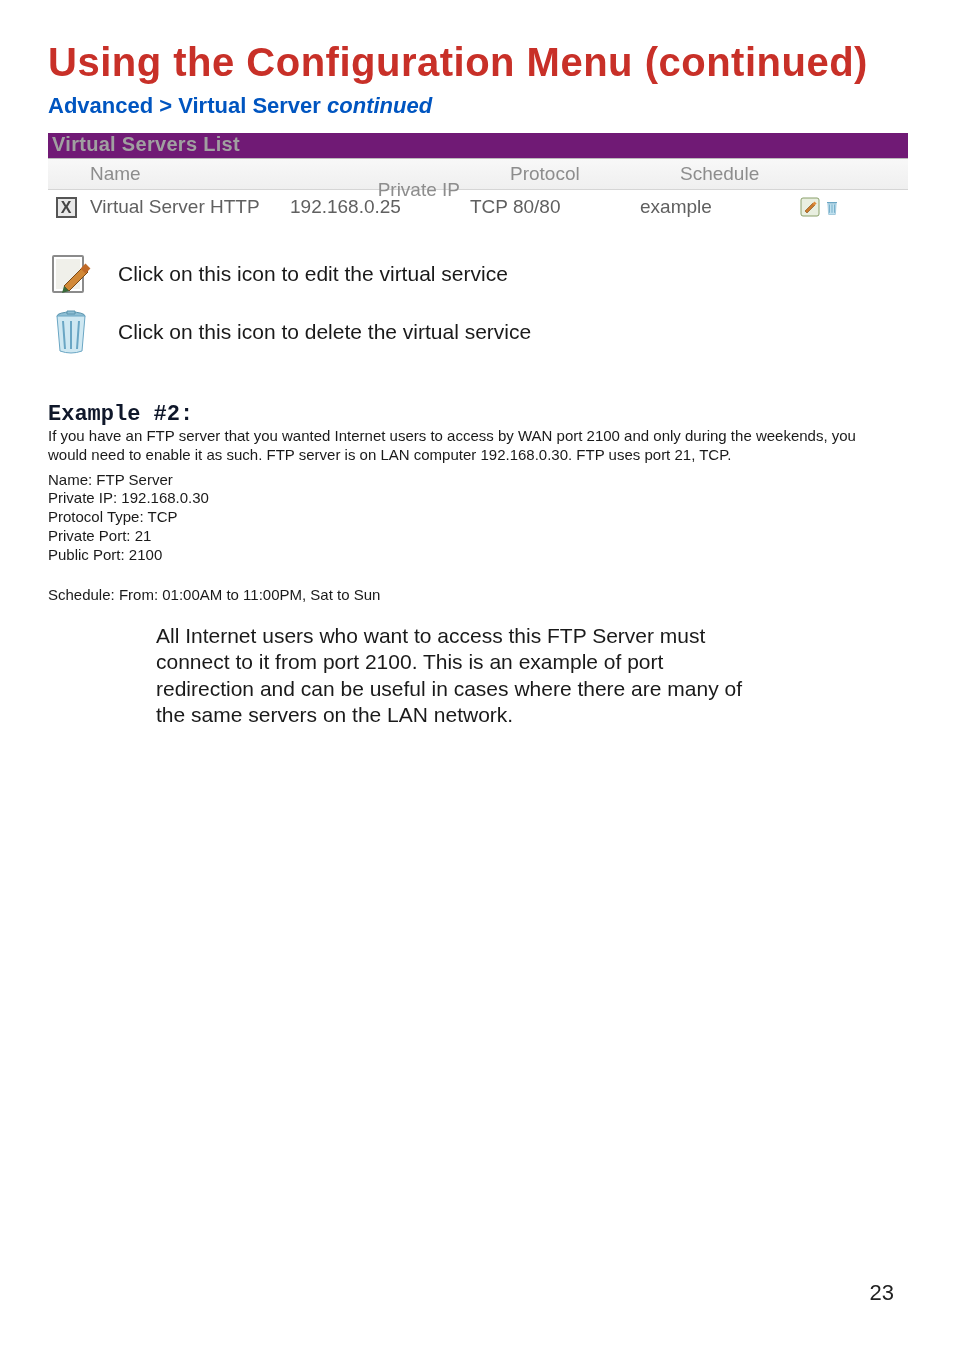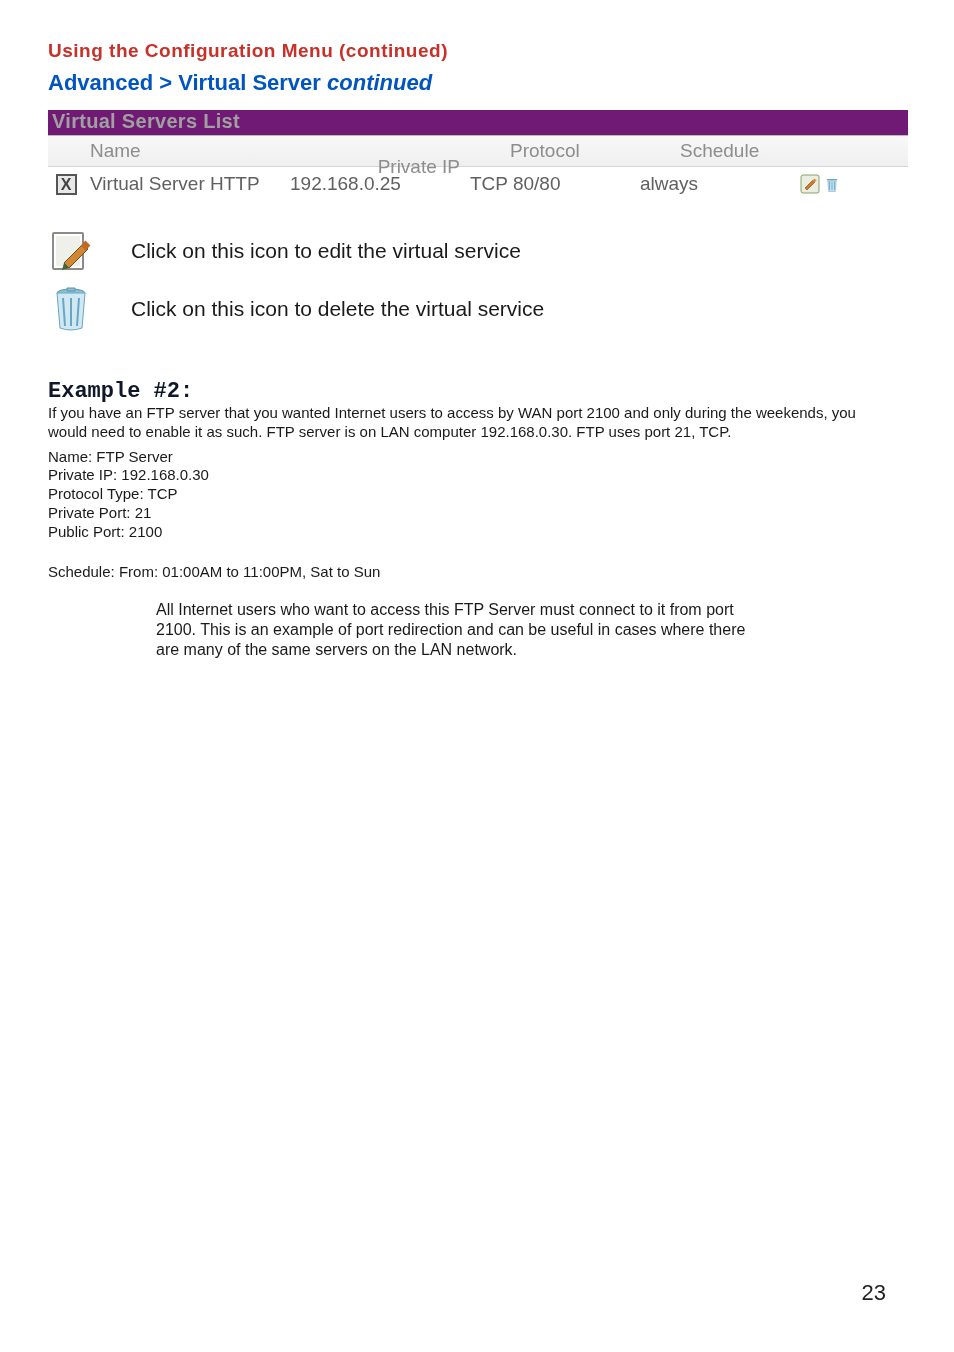--- a/index.html
+++ b/index.html
@@ -10,21 +10,21 @@
     width: 954px;
   }
   .page {
     padding: 40px 48px 40px 48px;
     box-sizing: border-box;
     position: relative;
     min-height: 1352px;
   }
   .title {
     color: #c83028;
-    font-size: 19px;
+    font-size: 40px;
     font-weight: bold;
     font-family: Arial, Helvetica, sans-serif;
     margin: 0 0 8px 0;
     letter-spacing: 0.5px;
   }
   .subtitle {
     color: #0055c0;
     font-size: 22px;
     font-weight: bold;
     margin-bottom: 14px;
@@ -87,21 +87,21 @@
     display:inline-block;
   }
   .icon-edit-small svg, .icon-delete-small svg { width:20px; height:20px; }
 
   .legend {
     margin-top: 26px;
   }
   .legend-row {
     display: flex;
     align-items: center;
-    gap: 37px;
+    gap: 24px;
     margin-bottom: 10px;
   }
   .legend-icon-box {
     width: 46px; height: 48px;
     display:flex; align-items:center; justify-content:center;
   }
   .legend-text {
     font-size: 21px;
     color: #1a1a1a;
   }
@@ -115,31 +115,31 @@
     margin-top: 46px;
     font-family: Liberation Mono, monospace;
   }
   .body-text {
     font-size: 15px;
     color: #1a1a1a;
     line-height: 1.25;
     max-width: 830px;
   }
   .note-block {
-    font-size: 16px;
+    font-size: 21px;
     color: #1a1a1a;
     line-height: 1.25;
     margin-left: 108px;
     max-width: 590px;
     margin-top: 18px;
   }
   .page-number {
     position: absolute;
     bottom: 46px;
-    right: 68px;
+    right: 60px;
     font-size: 22px;
     color: #222;
   }
 </style>
 </head>
 <body>
 
 <div class="page">
   <div class="title">Using the Configuration Menu (continued)</div>
   <div class="subtitle">
@@ -155,21 +155,21 @@
       <div class="col-sched-hdr">Schedule</div>
       <div style="flex:1"></div>
     </div>
     <div class="vs-row">
       <div class="col-check">
         <span class="checkbox-x">X</span>
       </div>
       <div class="col-name">Virtual Server HTTP</div>
       <div class="col-ip-v">192.168.0.25</div>
       <div class="col-proto">TCP 80/80</div>
-      <div class="col-sched">always</div>
+      <div class="col-sched">example</div>
       <div class="col-actions">
         <span class="icon-edit-small">
           <svg viewBox="0 0 20 20">
               <rect x="1" y="1" width="18" height="18" rx="2" fill="#e9efe0" stroke="#8aa06a"></rect>
               <path d="M5 14 L13 6 L15 8 L7 16 Z" fill="#cc7a2a" stroke="#7a4a18" stroke-width="0.6"></path>
               <rect x="13" y="5" width="3" height="3" transform="rotate(45 14.5 6.5)" fill="#e08c3a"></rect>
             </svg>
         </span>
         <span class="icon-delete-small">
           <svg viewBox="0 0 20 24">

